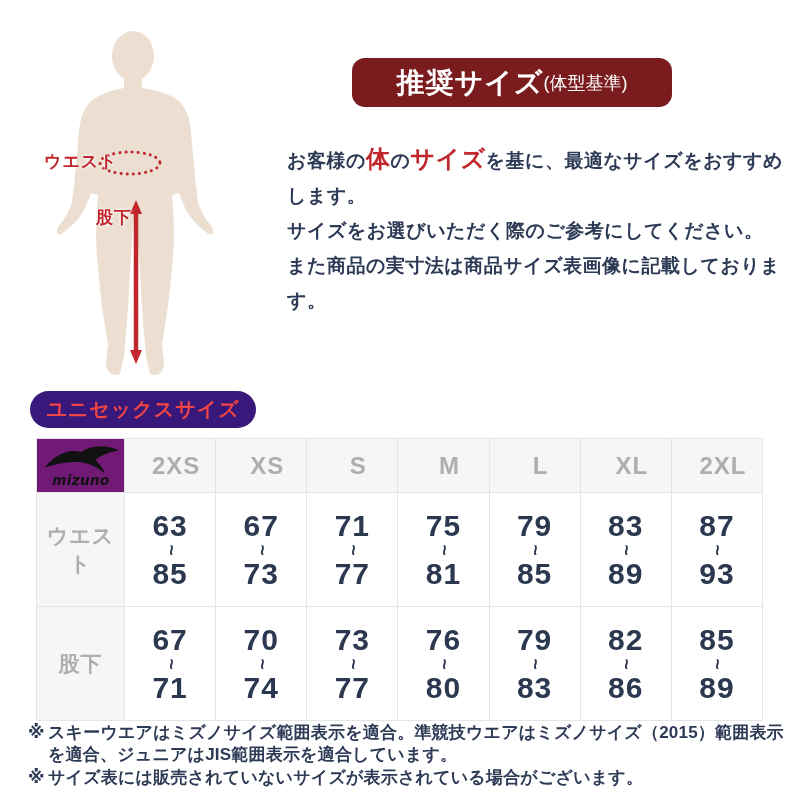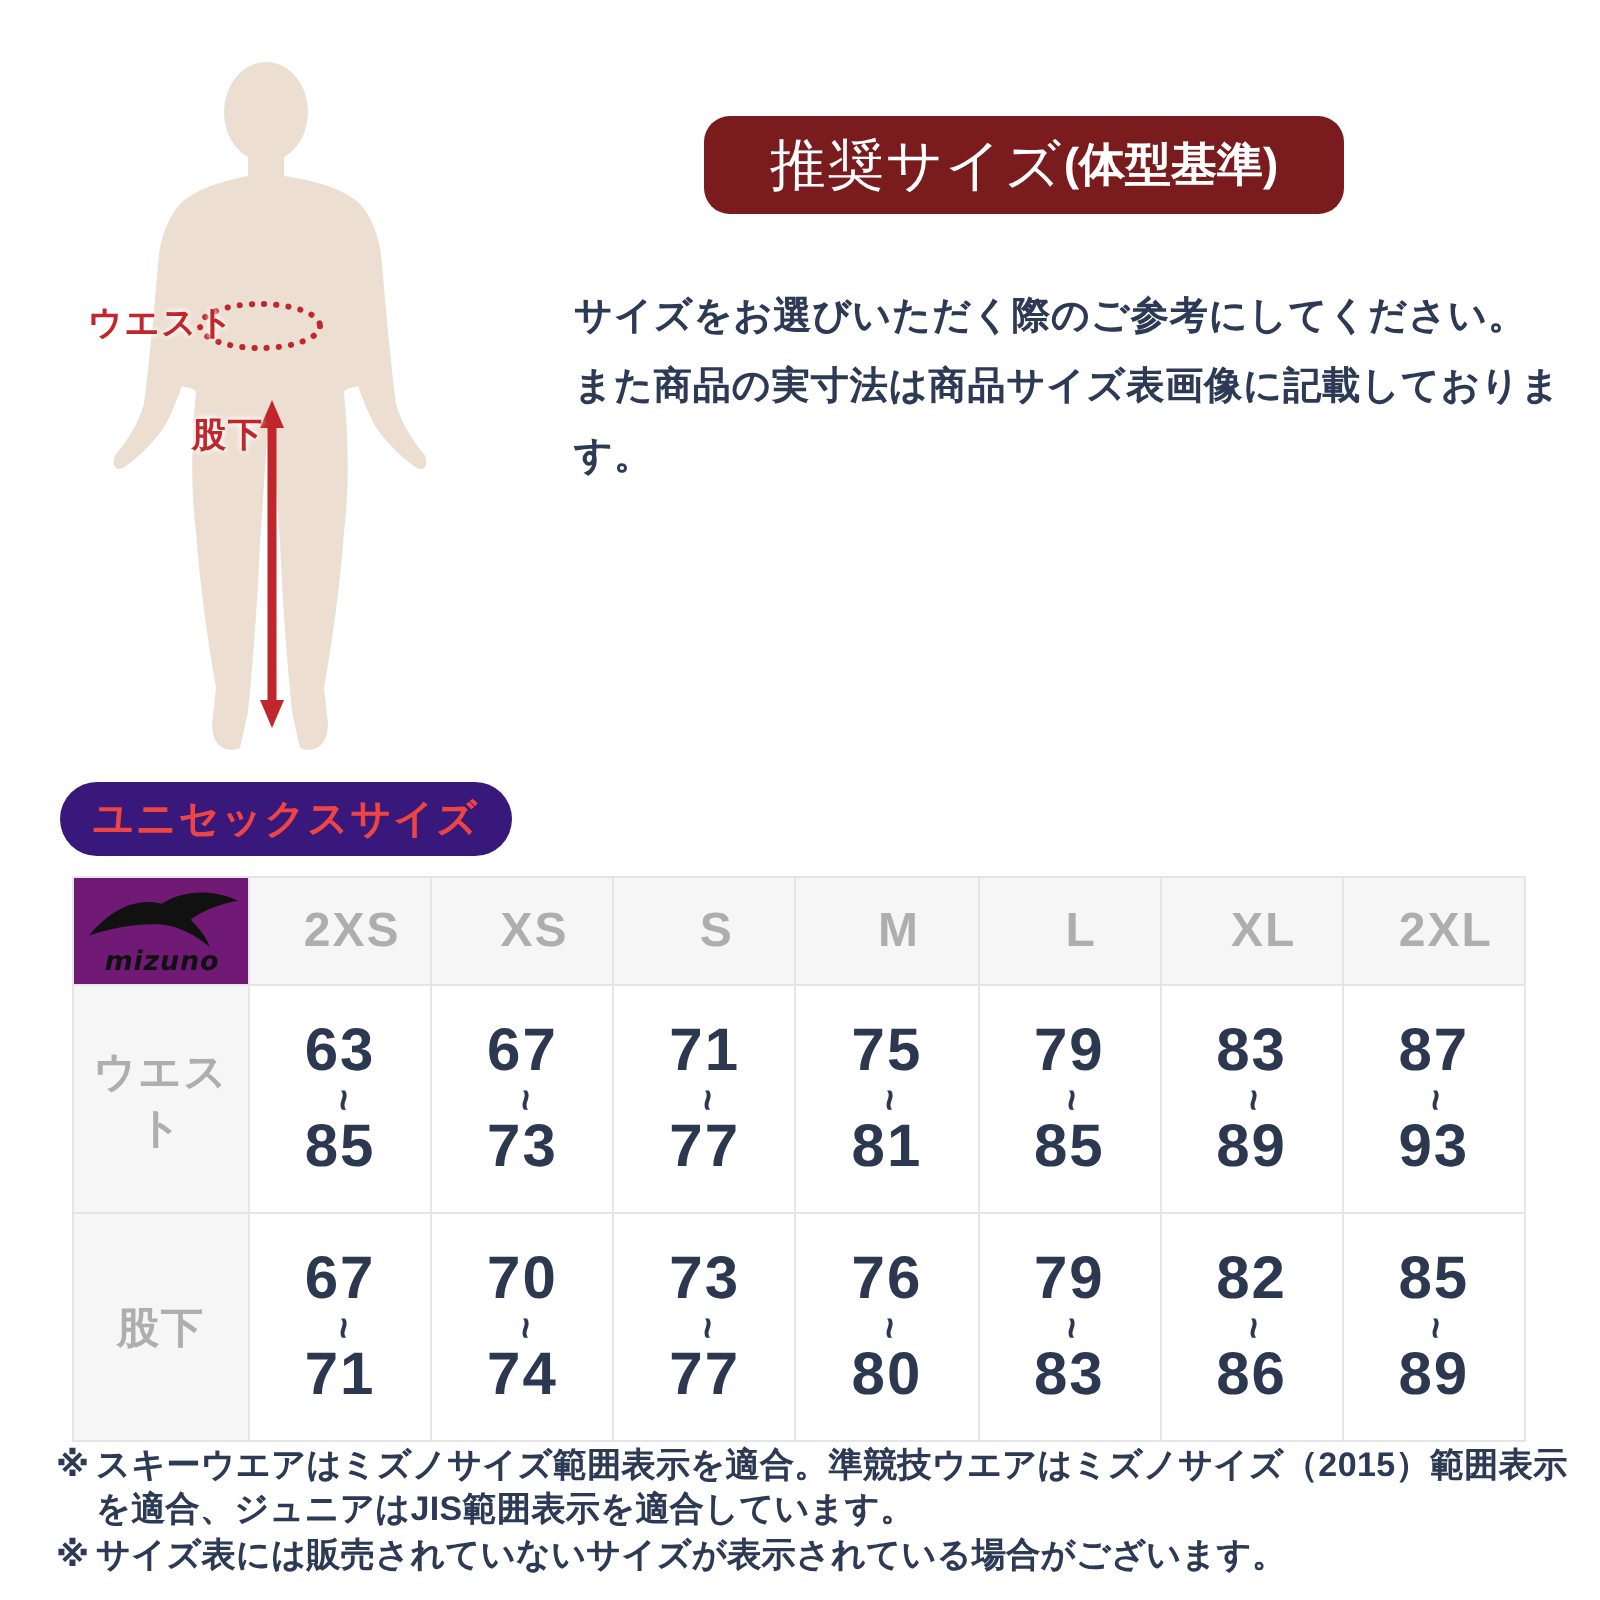--- a/index.html
+++ b/index.html
@@ -21,22 +21,22 @@
   .waist-label { left:4px; top:124px; }
   .inseam-label { left:56px; top:180px; }
 
   
   .title-box {
     position:absolute; left:352px; top:58px; width:320px; height:49px;
     background:#7a1b1d; border-radius:13px;
     display:flex; align-items:center; justify-content:center;
     color:#ffffff; white-space:nowrap;
   }
-  .title-box .t-main { font-size:28px; font-weight:normal; letter-spacing:1px; }
-  .title-box .t-sub  { font-size:23px; font-weight:bold; }
+  .title-box .t-main { font-size:28px; font-weight:bold; letter-spacing:1px; }
+  .title-box .t-sub  { font-size:18px; font-weight:normal; }
 
   
   .description {
     position:absolute; left:287px; top:141px; width:508px;
     font-size:19px; line-height:35px; font-weight:600; color:#2d3a55;
     letter-spacing:0.5px;
   }
   .description p { margin:0; }
   .accent-red { color:#c0262b; font-weight:bold; font-size:24px; }
 
@@ -133,20 +133,21 @@
     <span class="measure-label waist-label">ウエスト</span>
     <span class="measure-label inseam-label">股下</span>
   </div>
 
   <div class="title-box">
     <span class="t-main">推奨サイズ</span>
       <span class="t-sub">(体型基準)</span>
   </div>
 
   <div class="description">
+    <p><span>お客様の</span><span class="accent-red">体</span><span>の</span><span class="accent-red">サイズ</span><span>を基に、最適なサイズをおすすめします。</span></p>
     <p>サイズをお選びいただく際のご参考にしてください。</p>
     <p>また商品の実寸法は商品サイズ表画像に記載しております。</p>
   </div>
 
   <div class="unisex-badge">ユニセックスサイズ</div>
 
   <table class="size-table">
     <colgroup>
       <col style="width:88px">
       <col>

